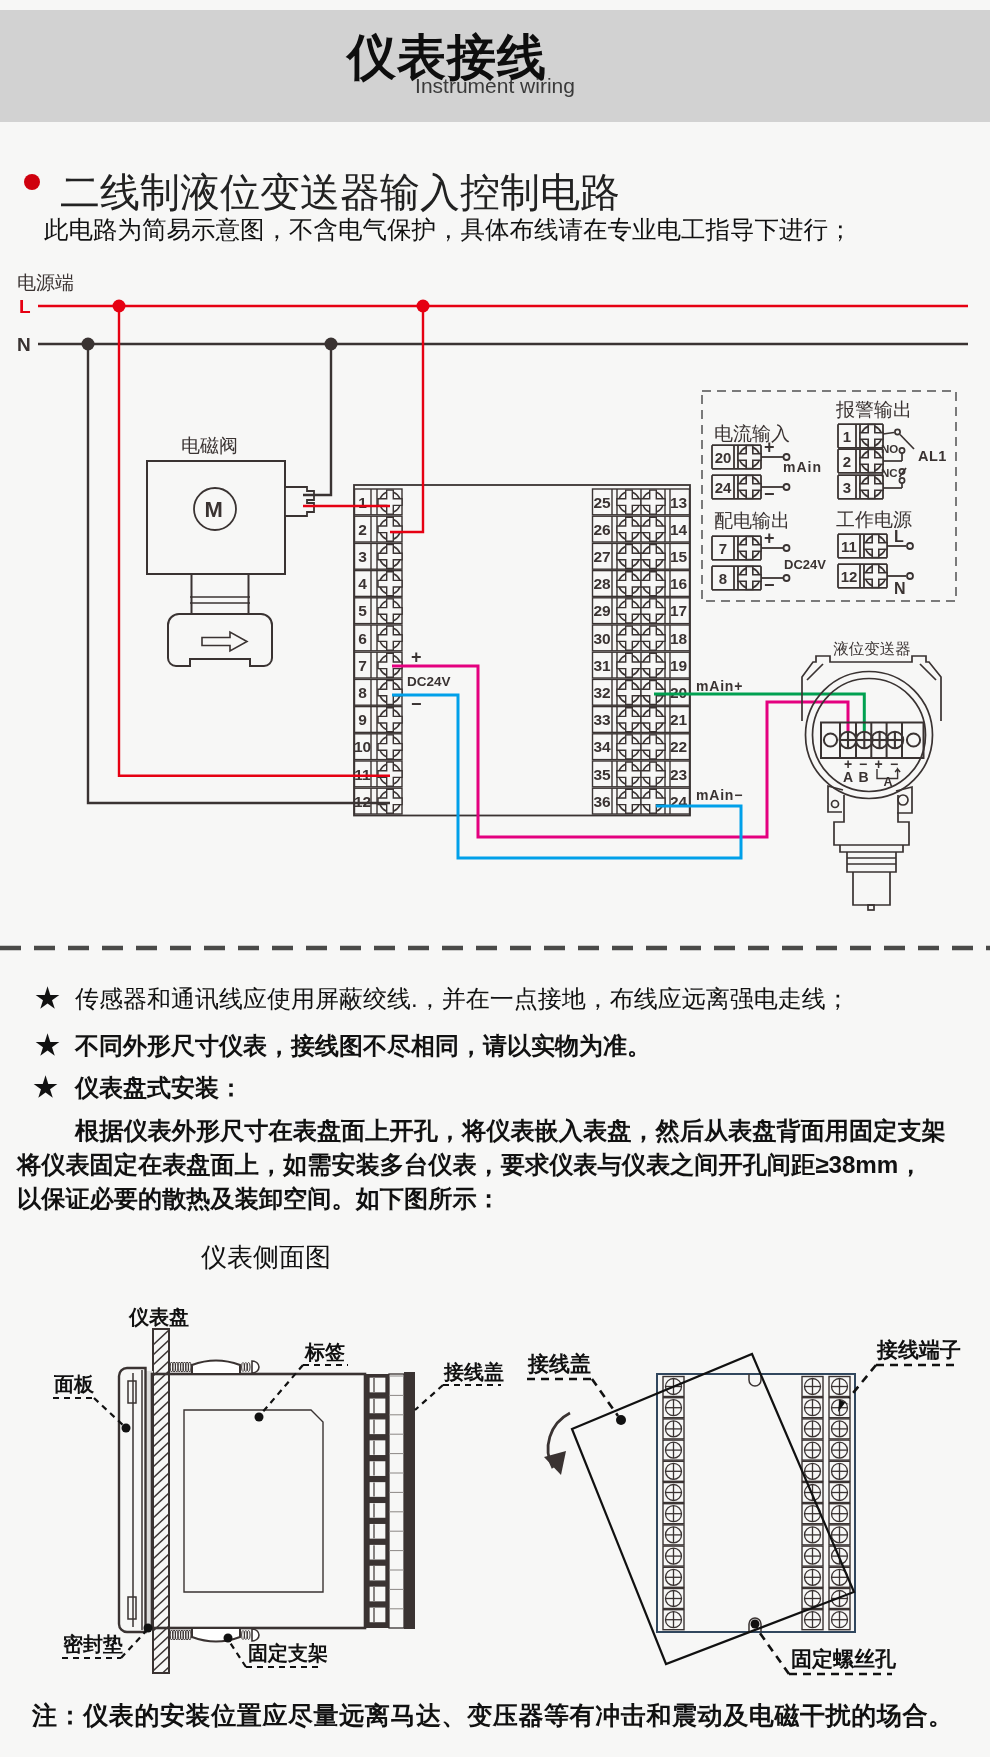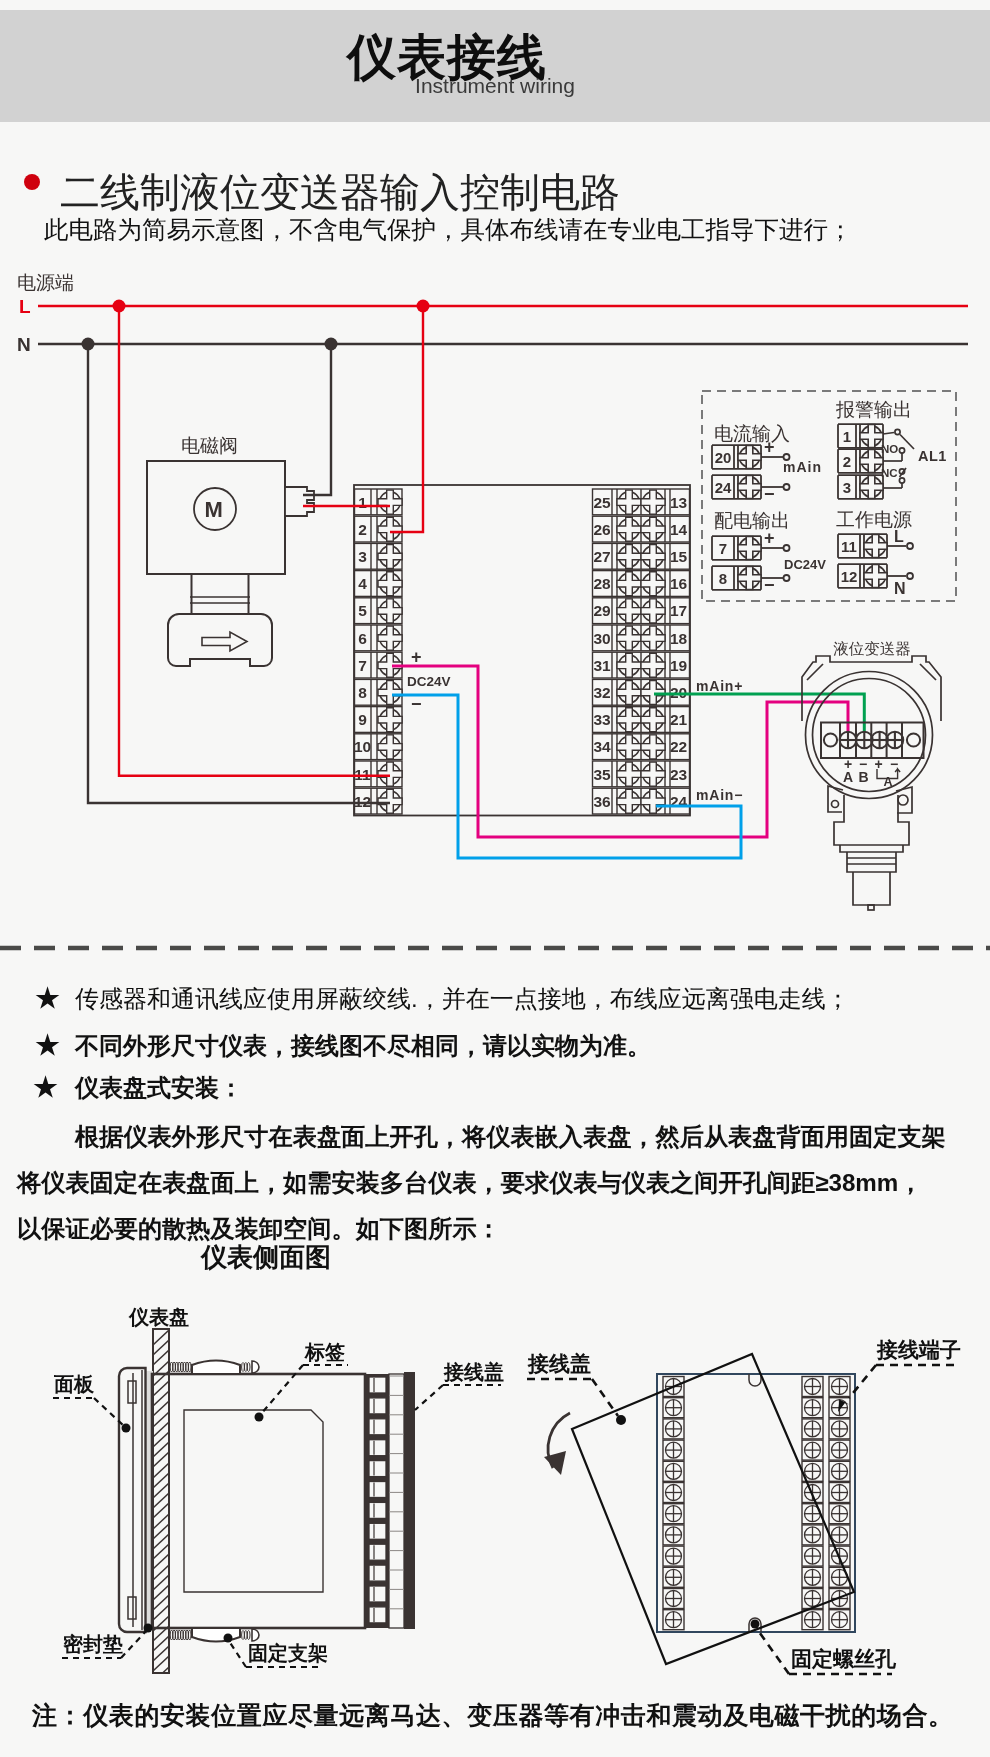--- a/index.html
+++ b/index.html
@@ -549,23 +549,23 @@
 
 <div class="abs" style="left:34px;top:980px;font-size:27px;color:#111;">★</div>
 <div class="abs" style="left:75px;top:983px;font-size:24px;font-weight:normal;color:#111;">传感器和通讯线应使用屏蔽绞线.，并在一点接地，布线应远离强电走线；</div>
 
 <div class="abs" style="left:34px;top:1027px;font-size:27px;color:#111;">★</div>
 <div class="abs" style="left:75px;top:1030px;font-size:24px;font-weight:bold;color:#111;">不同外形尺寸仪表，接线图不尽相同，请以实物为准。</div>
 
 <div class="abs" style="left:32px;top:1069px;font-size:27px;color:#111;">★</div>
 <div class="abs" style="left:75px;top:1072px;font-size:24px;font-weight:bold;color:#111;">仪表盘式安装：</div>
 
-<div class="abs" style="left:17px;top:1114px;width:965px;font-size:24.2px;font-weight:bold;color:#111;line-height:46px;white-space:nowrap;"><span style="padding-left:58px;"></span>根据仪表外形尺寸在表盘面上开孔，将仪表嵌入表盘，然后从表盘背面用固定支架<br>将仪表固定在表盘面上，如需安装多台仪表，要求仪表与仪表之间开孔间距≥38mm，<br>以保证必要的散热及装卸空间。如下图所示：</div>
-
-<div class="abs" style="left:201px;top:1240px;font-size:26px;font-weight:bold;color:#111;font-family:'Liberation Serif',serif;">仪表侧面图</div>
+<div class="abs" style="left:17px;top:1114px;width:965px;font-size:24.2px;font-weight:bold;color:#111;line-height:34px;white-space:nowrap;"><span style="padding-left:58px;"></span>根据仪表外形尺寸在表盘面上开孔，将仪表嵌入表盘，然后从表盘背面用固定支架<br>将仪表固定在表盘面上，如需安装多台仪表，要求仪表与仪表之间开孔间距≥38mm，<br>以保证必要的散热及装卸空间。如下图所示：</div>
+
+<div class="abs" style="left:201px;top:1240px;font-size:26px;font-weight:normal;color:#111;font-family:'Liberation Serif',serif;">仪表侧面图</div>
 
 <svg class="abs" style="top:1280px" width="520" height="420" viewBox="0 1280 520 420">
   <g>
 
 <defs>
         <clipPath id="wallclip">
           <rect x="153" y="1329" width="16" height="344"></rect>
         </clipPath>
       </defs>
 <g stroke="#3a3332" stroke-width="1.4" clip-path="url(#wallclip)">

